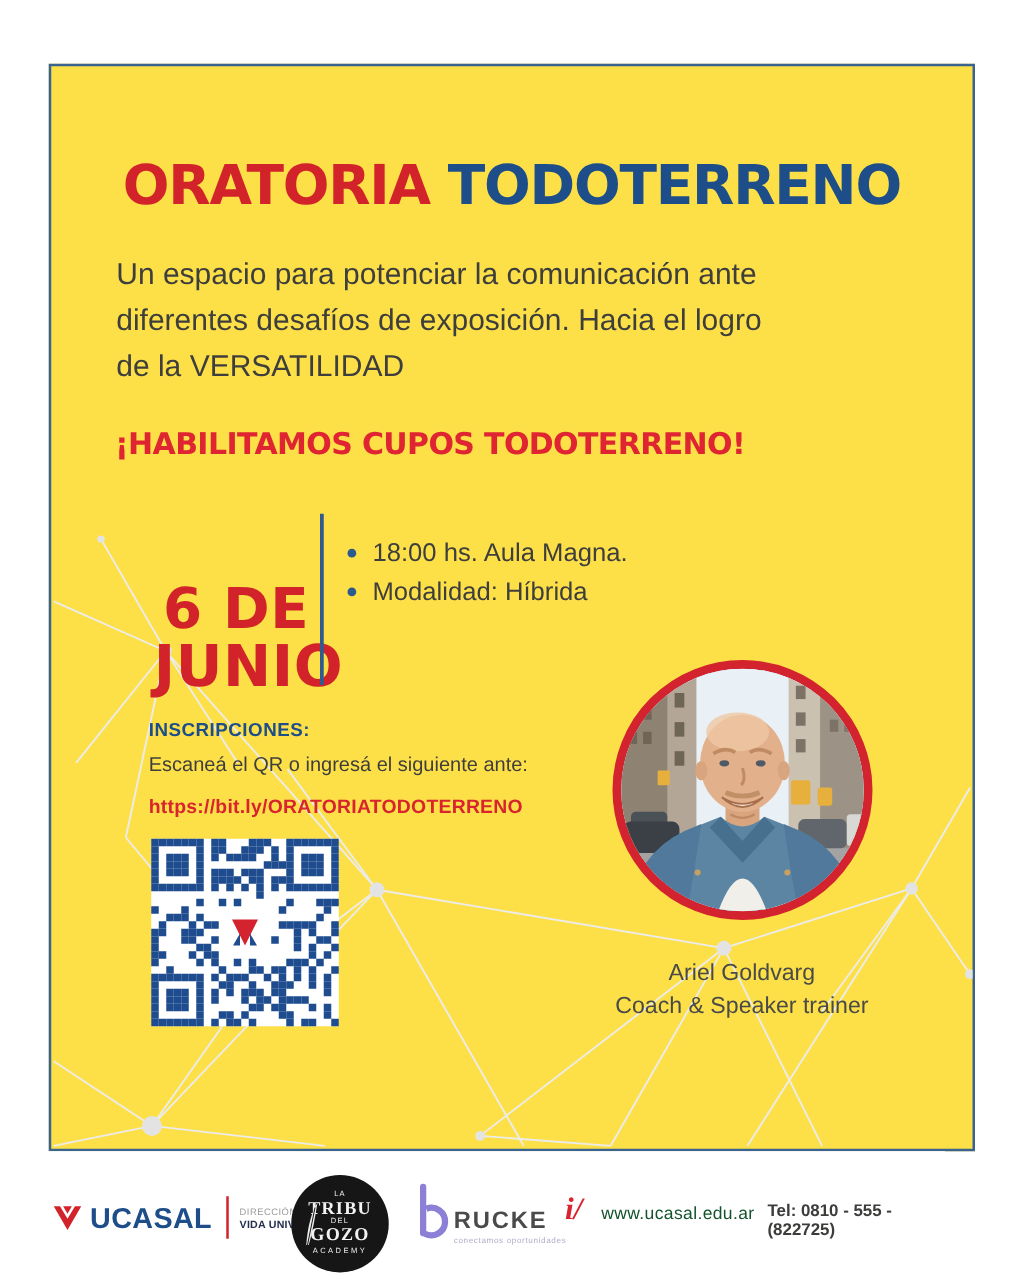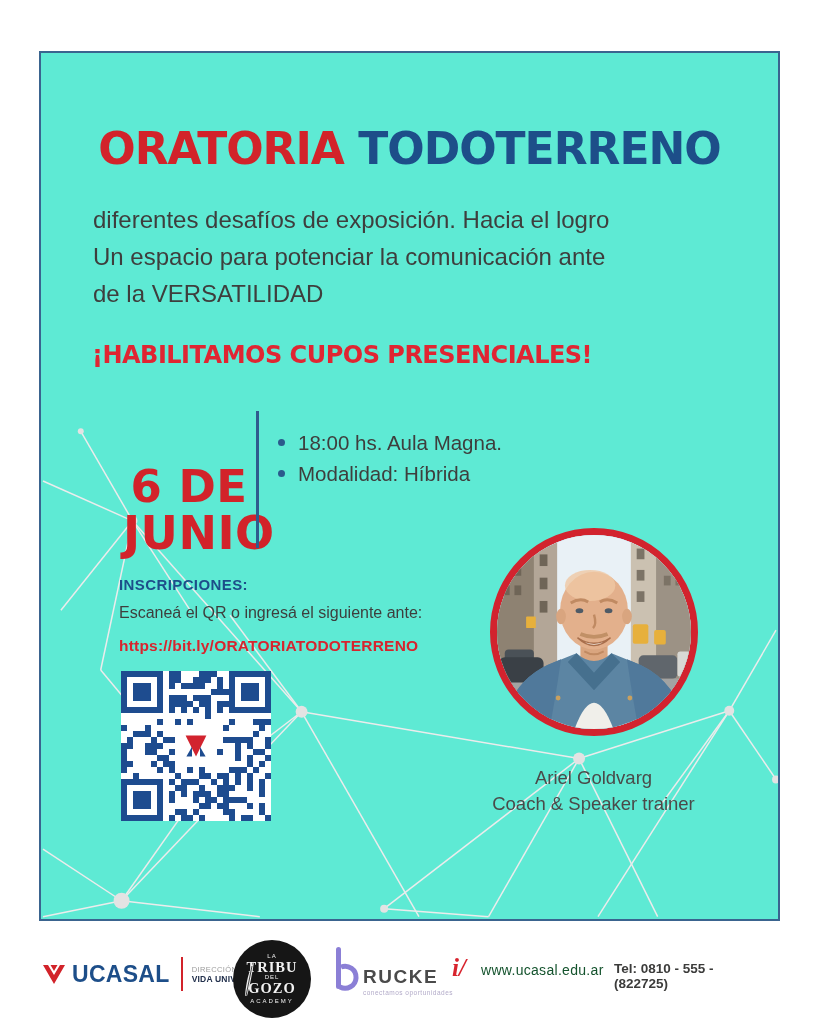--- a/index.html
+++ b/index.html
@@ -1,21 +1,21 @@
 <!DOCTYPE html>
 <html><head>
 <meta charset="utf-8">
 <style>
   * { margin:0; padding:0; box-sizing:border-box; }
   html,body { width:819px; height:1024px; background:#ffffff; overflow:hidden;
     font-family:"Liberation Sans", sans-serif; position:relative; }
 
   
   .frame { position:absolute; left:39px; top:51px; width:741px; height:870px;
-    border:2px solid #3A648F; background:#5eead4; }
+    border:2px solid #3A648F; background:#fde047; }
   .net { position:absolute; left:0; top:0; width:100%; height:100%; pointer-events:none; }
 
   
   .title { position:absolute; top:70px; left:0; width:100%; text-align:center;
     font-family:"DejaVu Sans", sans-serif; font-weight:800; font-size:44px; letter-spacing:-1px; white-space:nowrap; }
   .title .red { color:#D2232A; }
   .title .blue { color:#1D4E89; }
 
   
   .desc { position:absolute; left:52px; top:148px; color:#3E3E3D; font-size:24px; line-height:37px; }
@@ -126,26 +126,26 @@
         <circle cx="692" cy="661" r="5"></circle>
       <circle cx="345" cy="860" r="4"></circle>
         <circle cx="160" cy="740" r="4"></circle>
       <circle cx="739" cy="730" r="4"></circle>
     </g>
   </svg>
 
   <div class="title"><span class="red">ORATORIA</span><span> </span><span class="blue">TODOTERRENO</span></div>
 
   <div class="desc">
+    <div>Un espacio para potenciar la comunicación ante</div>
     <div>diferentes desafíos de exposición. Hacia el logro</div>
-    <div>Un espacio para potenciar la comunicación ante</div>
     <div>de la VERSATILIDAD</div>
   </div>
 
-  <div class="highlight">¡HABILITAMOS CUPOS PRESENCIALES!</div>
+  <div class="highlight">¡HABILITAMOS CUPOS TODOTERRENO!</div>
 
   <div class="date-box">
     <div class="date-day">6 DE</div>
     <div class="date-month">JUNIO</div>
   </div>
   <div class="date-divider"></div>
   <div class="details">
     <div class="detail-item">
       <span class="dot"></span>
       <span class="detail-text">18:00 hs. Aula Magna.</span>

